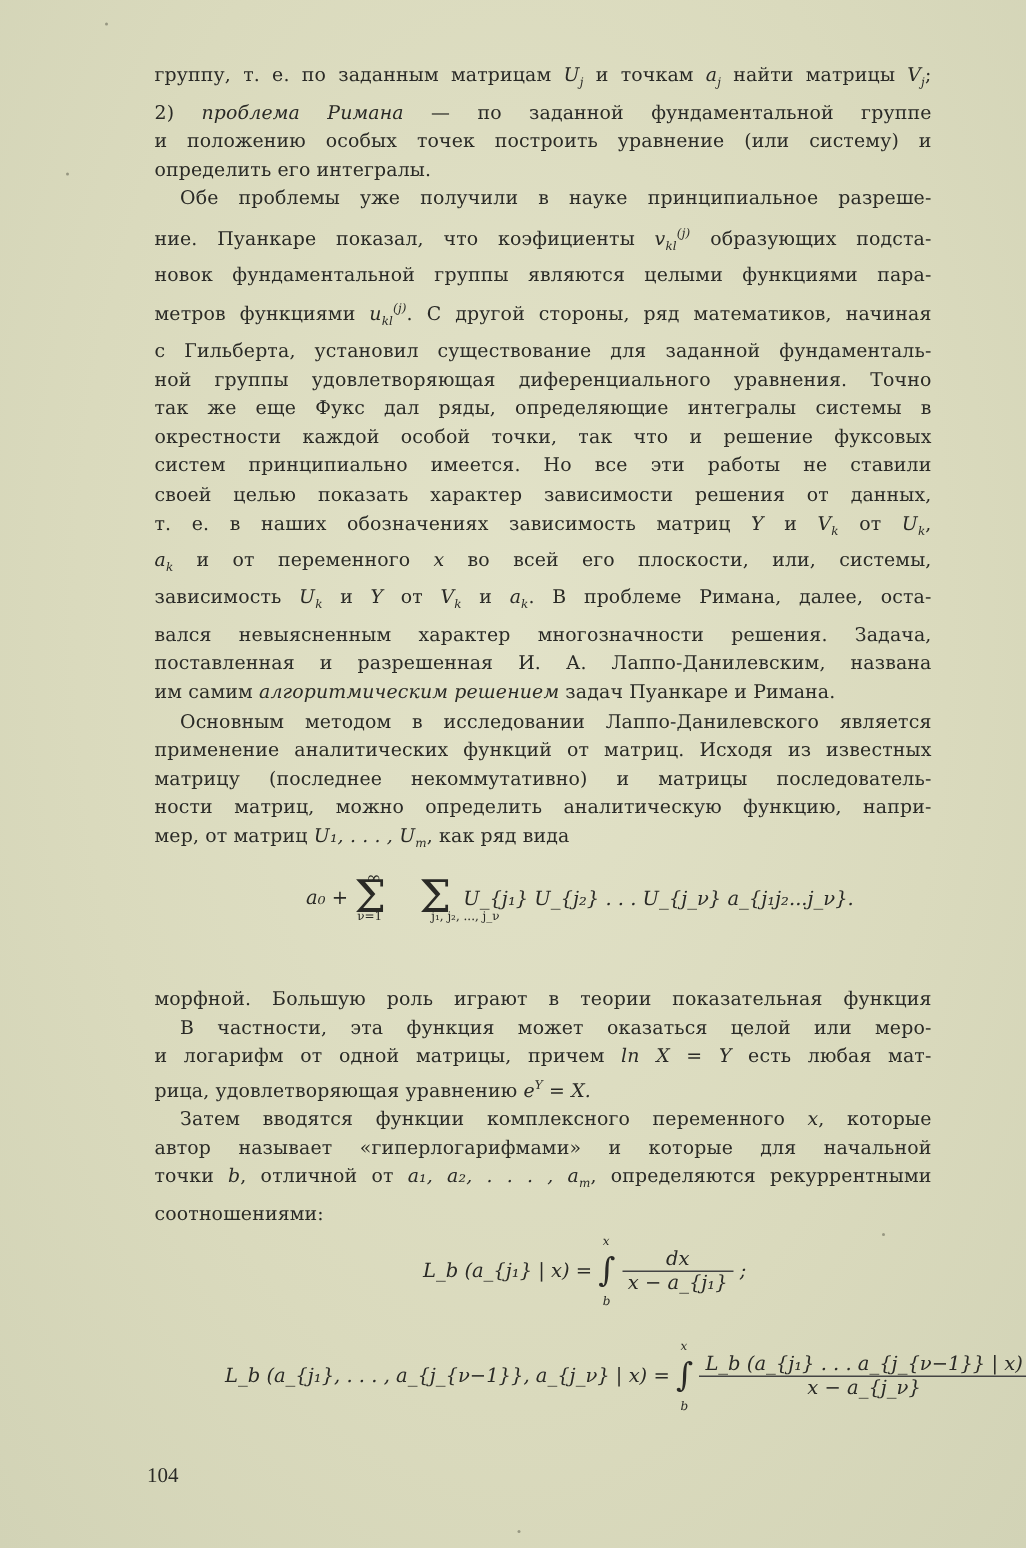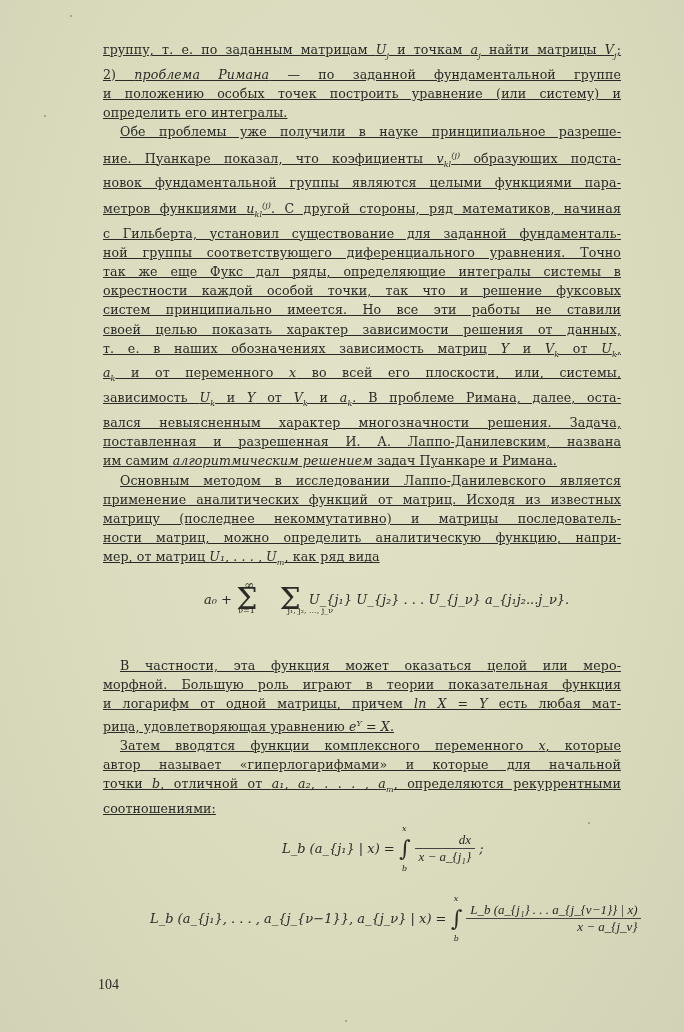--- a/index.html
+++ b/index.html
@@ -10,33 +10,33 @@
     font-family: "DejaVu Serif", "Liberation Serif", serif;
     color: #2a2a26;
     position: relative;
   }
   .page {
     position: absolute; left: 103px; top: 40px; width: 518px;
     font-size: 12.6px; line-height: 19.2px;
     letter-spacing: 0.1px;
   }
   p { margin: 0; text-align: justify; }
-  .line { display: block; text-align: justify; text-align-last: justify; white-space: nowrap; text-decoration: underline; }
+  .line { display: block; text-align: justify; text-align-last: justify; white-space: nowrap; }
   .line.last { text-align-last: left; }
   i, .m { font-style: italic; font-family: "DejaVu Serif", serif; }
   .sup { font-size: 8px; vertical-align: super; font-style: italic; }
   .sub { font-size: 8px; vertical-align: sub; font-style: italic; }
   .formula {
     position: absolute; font-style: italic; font-size: 13px; color: #2a2a26;
     white-space: nowrap;
   }
   .bigsum { font-size: 30px; font-style: normal; line-height: 30px; display: inline-block; position: relative; }
   .lim { position: absolute; font-size: 8px; left: 4px; }
   .pagenum { position: absolute; left: 98px; top: 963px; font-size: 14px; font-family: "Liberation Serif", serif; margin-top: 14px; }
-  .fr { display: inline-block; vertical-align: middle; text-align: right; font-family: Liberation Serif, serif; }
+  .fr { display: inline-block; vertical-align: middle; text-align: center; }
   .fr .num { display: block; border-bottom: 1px solid #444; padding: 0 4px; }
   .fr .den { display: block; padding: 0 4px; }
   .intg { display: inline-block; font-size: 22px; font-style: normal; vertical-align: middle; position: relative; }
   .intg .up { position: absolute; top: -12px; left: 3px; font-size: 8px; font-style: italic; }
   .intg .lo { position: absolute; bottom: -12px; left: 3px; font-size: 8px; font-style: italic; }
   .speck { position: absolute; width: 2px; height: 2px; background: #6a6a5a; border-radius: 1px; opacity: 0.6; }
 </style>
 </head>
 <body>
 
@@ -48,21 +48,21 @@
     <span class="line">и положению особых точек построить уравнение (или систему) и</span>
     <span class="line last">определить его интегралы.</span>
   </p>
 
   <p>
     <span class="line" style="padding-left:17px">Обе проблемы уже получили в науке принципиальное разреше-</span>
     <span class="line" style="margin-top:4px"><span>ние. Пуанкаре показал, что коэфициенты </span><i>v</i><span class="sub">kl</span><span class="sup">(j)</span><span> образующих подста-</span></span>
     <span class="line">новок фундаментальной группы являются целыми функциями пара-</span>
     <span class="line" style="margin-top:3px"><span>метров функциями </span><i>u</i><span class="sub">kl</span><span class="sup">(j)</span><span>. С другой стороны, ряд математиков, начиная</span></span>
     <span class="line">с Гильберта, установил существование для заданной фундаменталь-</span>
-    <span class="line">ной группы соответствующего диференциального уравнения. Точно</span>
+    <span class="line">ной группы удовлетворяющая диференциального уравнения. Точно</span>
     <span class="line">так же еще Фукс дал ряды, определяющие интегралы системы в</span>
     <span class="line">окрестности каждой особой точки, так что и решение фуксовых</span>
     <span class="line">систем принципиально имеется. Но все эти работы не ставили</span>
     <span class="line">своей целью показать характер зависимости решения от данных,</span>
     <span class="line"><span>т. е. в наших обозначениях зависимость матриц </span><i>Y</i><span> и </span><i>V</i><span class="sub">k</span><span> от </span><i>U</i><span class="sub">k</span><span>,</span></span>
     <span class="line"><i>a</i><span class="sub">k</span><span> и от переменного </span><i>x</i><span> во всей его плоскости, или, системы,</span></span>
     <span class="line"><span>зависимость </span><i>U</i><span class="sub">k</span><span> и </span><i>Y</i><span> от </span><i>V</i><span class="sub">k</span><span> и </span><i>a</i><span class="sub">k</span><span>. В проблеме Римана, далее, оста-</span></span>
     <span class="line">вался невыясненным характер многозначности решения. Задача,</span>
     <span class="line">поставленная и разрешенная И. А. Лаппо-Данилевским, названа</span>
     <span class="line last"><span>им самим </span><i>алгоритмическим решением</i><span> задач Пуанкаре и Римана.</span></span>
@@ -86,22 +86,22 @@
   </span>
   <span class="bigsum" style="vertical-align:middle; margin-left:18px;">
     <span>Σ</span>
     <span class="lim" style="bottom:-12px; left:-14px; width:70px;margin-left:22px;">j₁, j₂, ..., j_ν</span>
   </span>
   <span style="vertical-align:middle; margin-left:4px;">U_{j₁} U_{j₂} . . . U_{j_ν} a_{j₁j₂...j_ν}.</span>
 </div>
 
 <div class="page" style="top:656px;">
   <p>
+    <span class="line">морфной. Большую роль играют в теории показательная функция</span>
     <span class="line" style="padding-left:17px">В частности, эта функция может оказаться целой или меро-</span>
-    <span class="line">морфной. Большую роль играют в теории показательная функция</span>
     <span class="line"><span>и логарифм от одной матрицы, причем </span><i>ln X = Y</i><span> есть любая мат-</span></span>
     <span class="line last"><span>рица, удовлетворяющая уравнению </span><i>e</i><span class="sup">Y</span><i> = X.</i></span>
   </p>
   <p>
     <span class="line" style="padding-left:17px"><span>Затем вводятся функции комплексного переменного </span><i>x</i><span>, которые</span></span>
     <span class="line">автор называет «гиперлогарифмами» и которые для начальной</span>
     <span class="line"><span>точки </span><i>b</i><span>, отличной от </span><i>a₁, a₂, . . . , a</i><span class="sub">m</span><span>, определяются рекуррентными</span></span>
     <span class="line last">соотношениями:</span>
   </p>
 </div>

